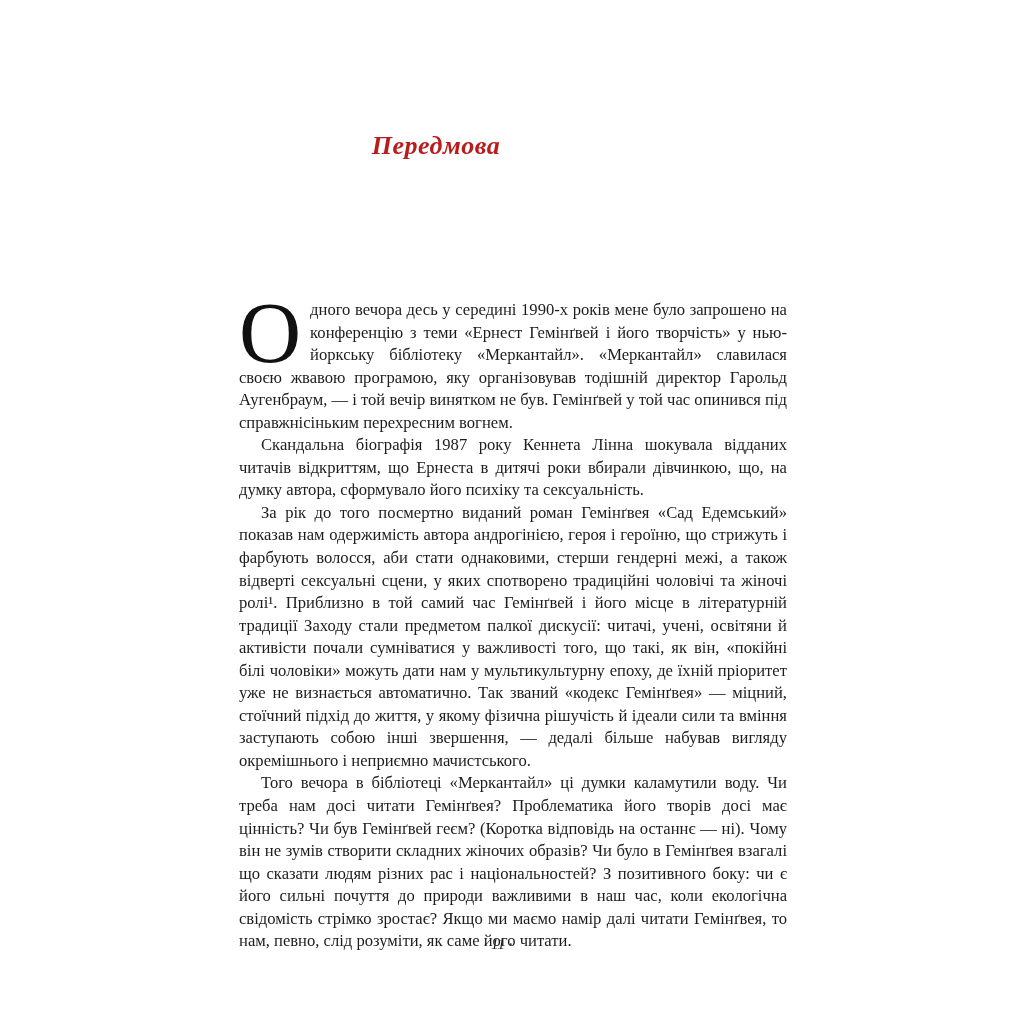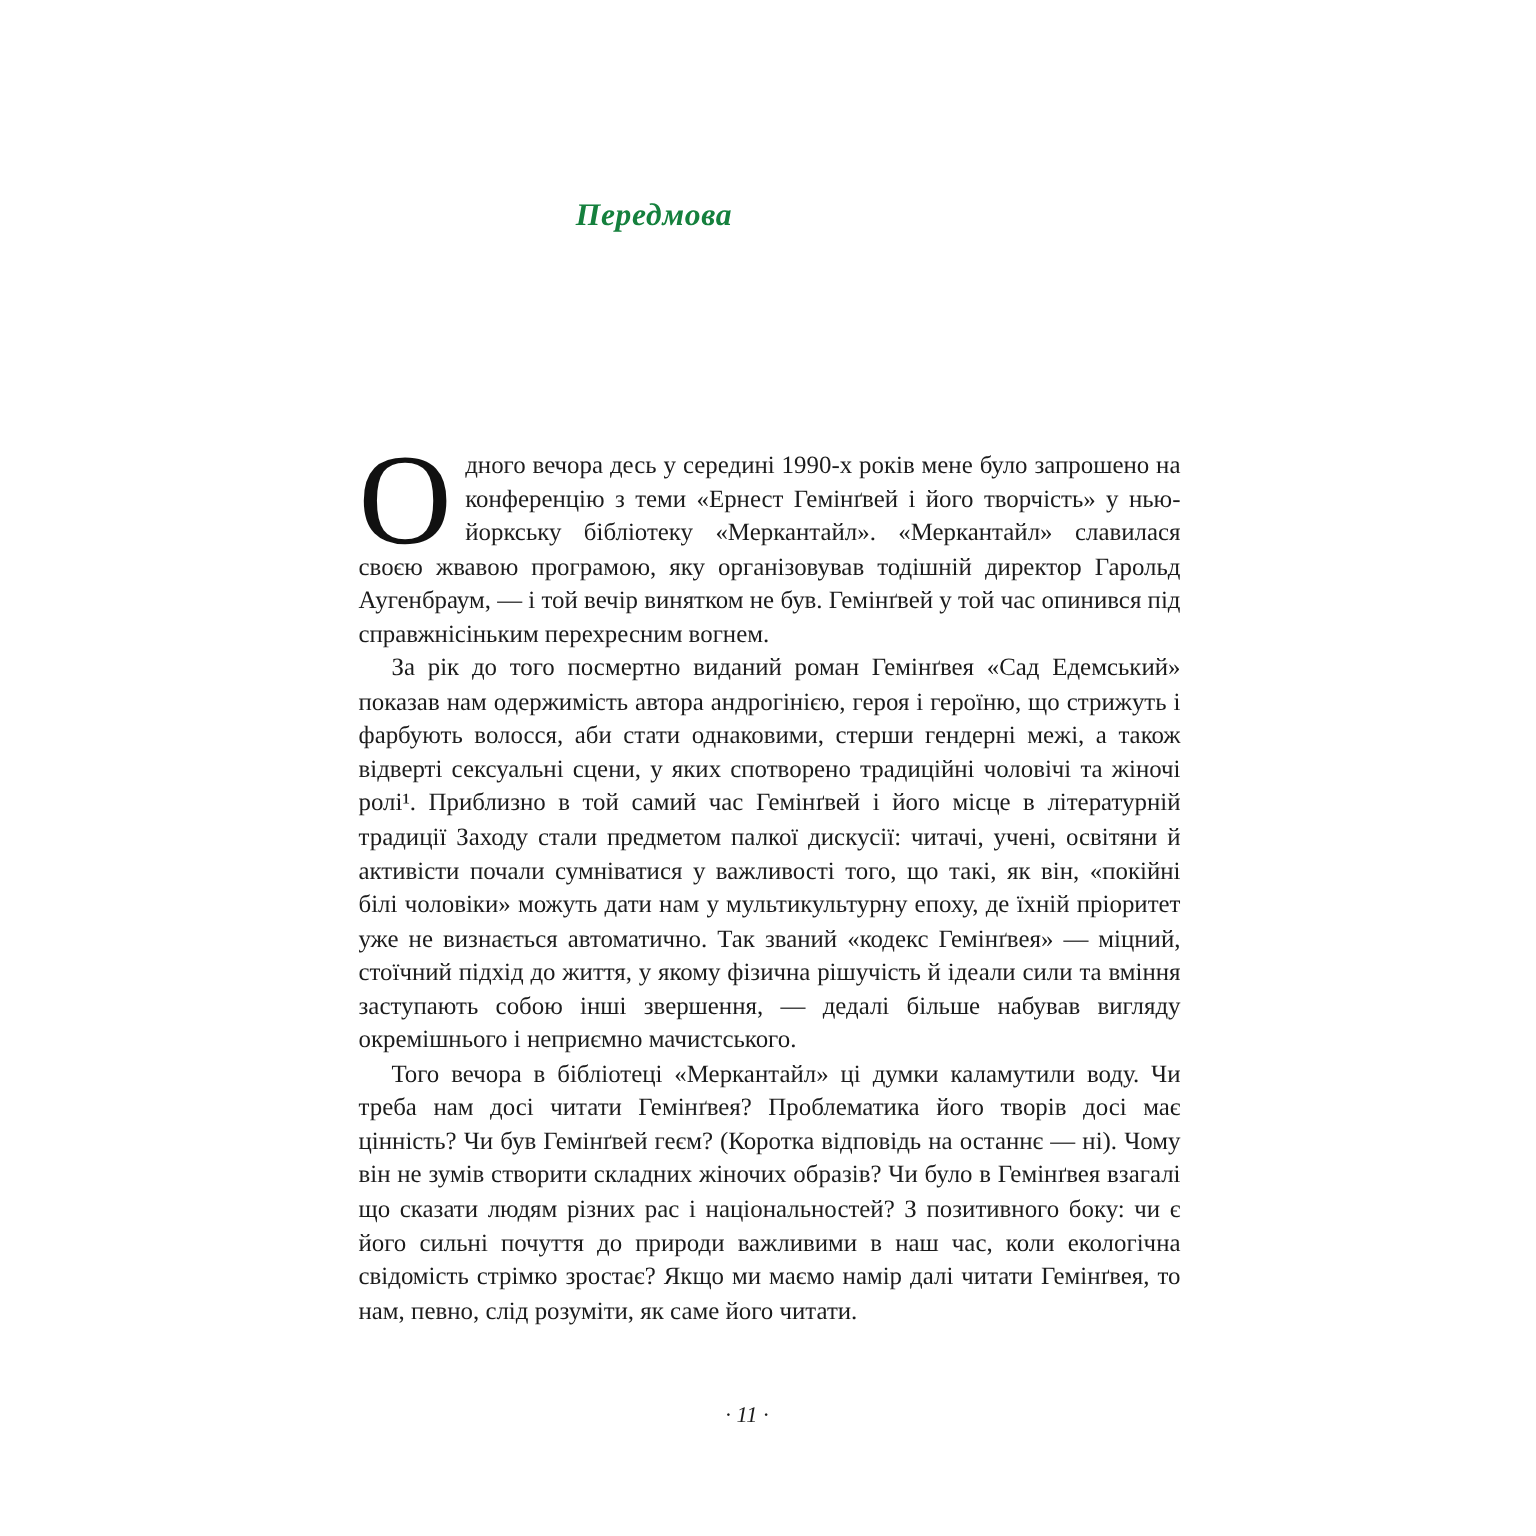--- a/index.html
+++ b/index.html
@@ -23,23 +23,23 @@
   }
   .chapter-title {
     position: absolute;
     top: 131px;
     left: 0;
     width: 872px;
     margin: 0;
     text-align: center;
     font-style: italic;
     font-weight: bold;
-    font-size: 21px;
+    font-size: 26px;
     letter-spacing: 0.5px;
-    color: #15803d;
+    color: #b91c1c;
   }
   .body-text {
     position: absolute;
     top: 299px;
     left: 239px;
     width: 548px;
     font-size: 16.6px;
     line-height: 22.55px;
     text-align: justify;
     hyphens: auto;
@@ -82,20 +82,21 @@
 <body>
 
 <div class="page">
 
   <h1 class="chapter-title">Передмова</h1>
 
   <div class="body-text">
 
     <p class="para first"><span class="dropcap">О</span><span class="firstword">дного</span><span> вечора десь у середині 1990-х років мене було запрошено на конференцію з теми «Ернест Гемінґвей і його творчість» у нью-йоркську бібліотеку «Меркантайл». «Меркантайл» славилася своєю жвавою програмою, яку організовував тодішній директор Гарольд Аугенбраум, — і той вечір винятком не був. Гемінґвей у той час опинився під справжнісіньким перехресним вогнем.</span></p>
 
+    <p class="para">Скандальна біографія 1987 року Кеннета Лінна шокувала відданих читачів відкриттям, що Ернеста в дитячі роки вбирали дівчинкою, що, на думку автора, сформувало його психіку та сексуальність.</p>
 
     <p class="para">За рік до того посмертно виданий роман Гемінґвея «Сад Едемський» показав нам одержимість автора андрогінією, героя і героїню, що стрижуть і фарбують волосся, аби стати однаковими, стерши гендерні межі, а також відверті сексуальні сцени, у яких спотворено традиційні чоловічі та жіночі ролі¹. Приблизно в той самий час Гемінґвей і його місце в літературній традиції Заходу стали предметом палкої дискусії: читачі, учені, освітяни й активісти почали сумніватися у важливості того, що такі, як він, «покійні білі чоловіки» можуть дати нам у мультикультурну епоху, де їхній пріоритет уже не визнається автоматично. Так званий «кодекс Гемінґвея» — міцний, стоїчний підхід до життя, у якому фізична рішучість й ідеали сили та вміння заступають собою інші звершення, — дедалі більше набував вигляду окремішнього і неприємно мачистського.</p>
 
     <p class="para">Того вечора в бібліотеці «Меркантайл» ці думки каламутили воду. Чи треба нам досі читати Гемінґвея? Проблематика його творів досі має цінність? Чи був Гемінґвей геєм? (Коротка відповідь на останнє — ні). Чому він не зумів створити складних жіночих образів? Чи було в Гемінґвея взагалі що сказати людям різних рас і національностей? З позитивного боку: чи є його сильні почуття до природи важливими в наш час, коли екологічна свідомість стрімко зростає? Якщо ми маємо намір далі читати Гемінґвея, то нам, певно, слід розуміти, як саме його читати.</p>
 
   </div>
 
   <div class="page-number">· 11 ·</div>
 
 </div>

